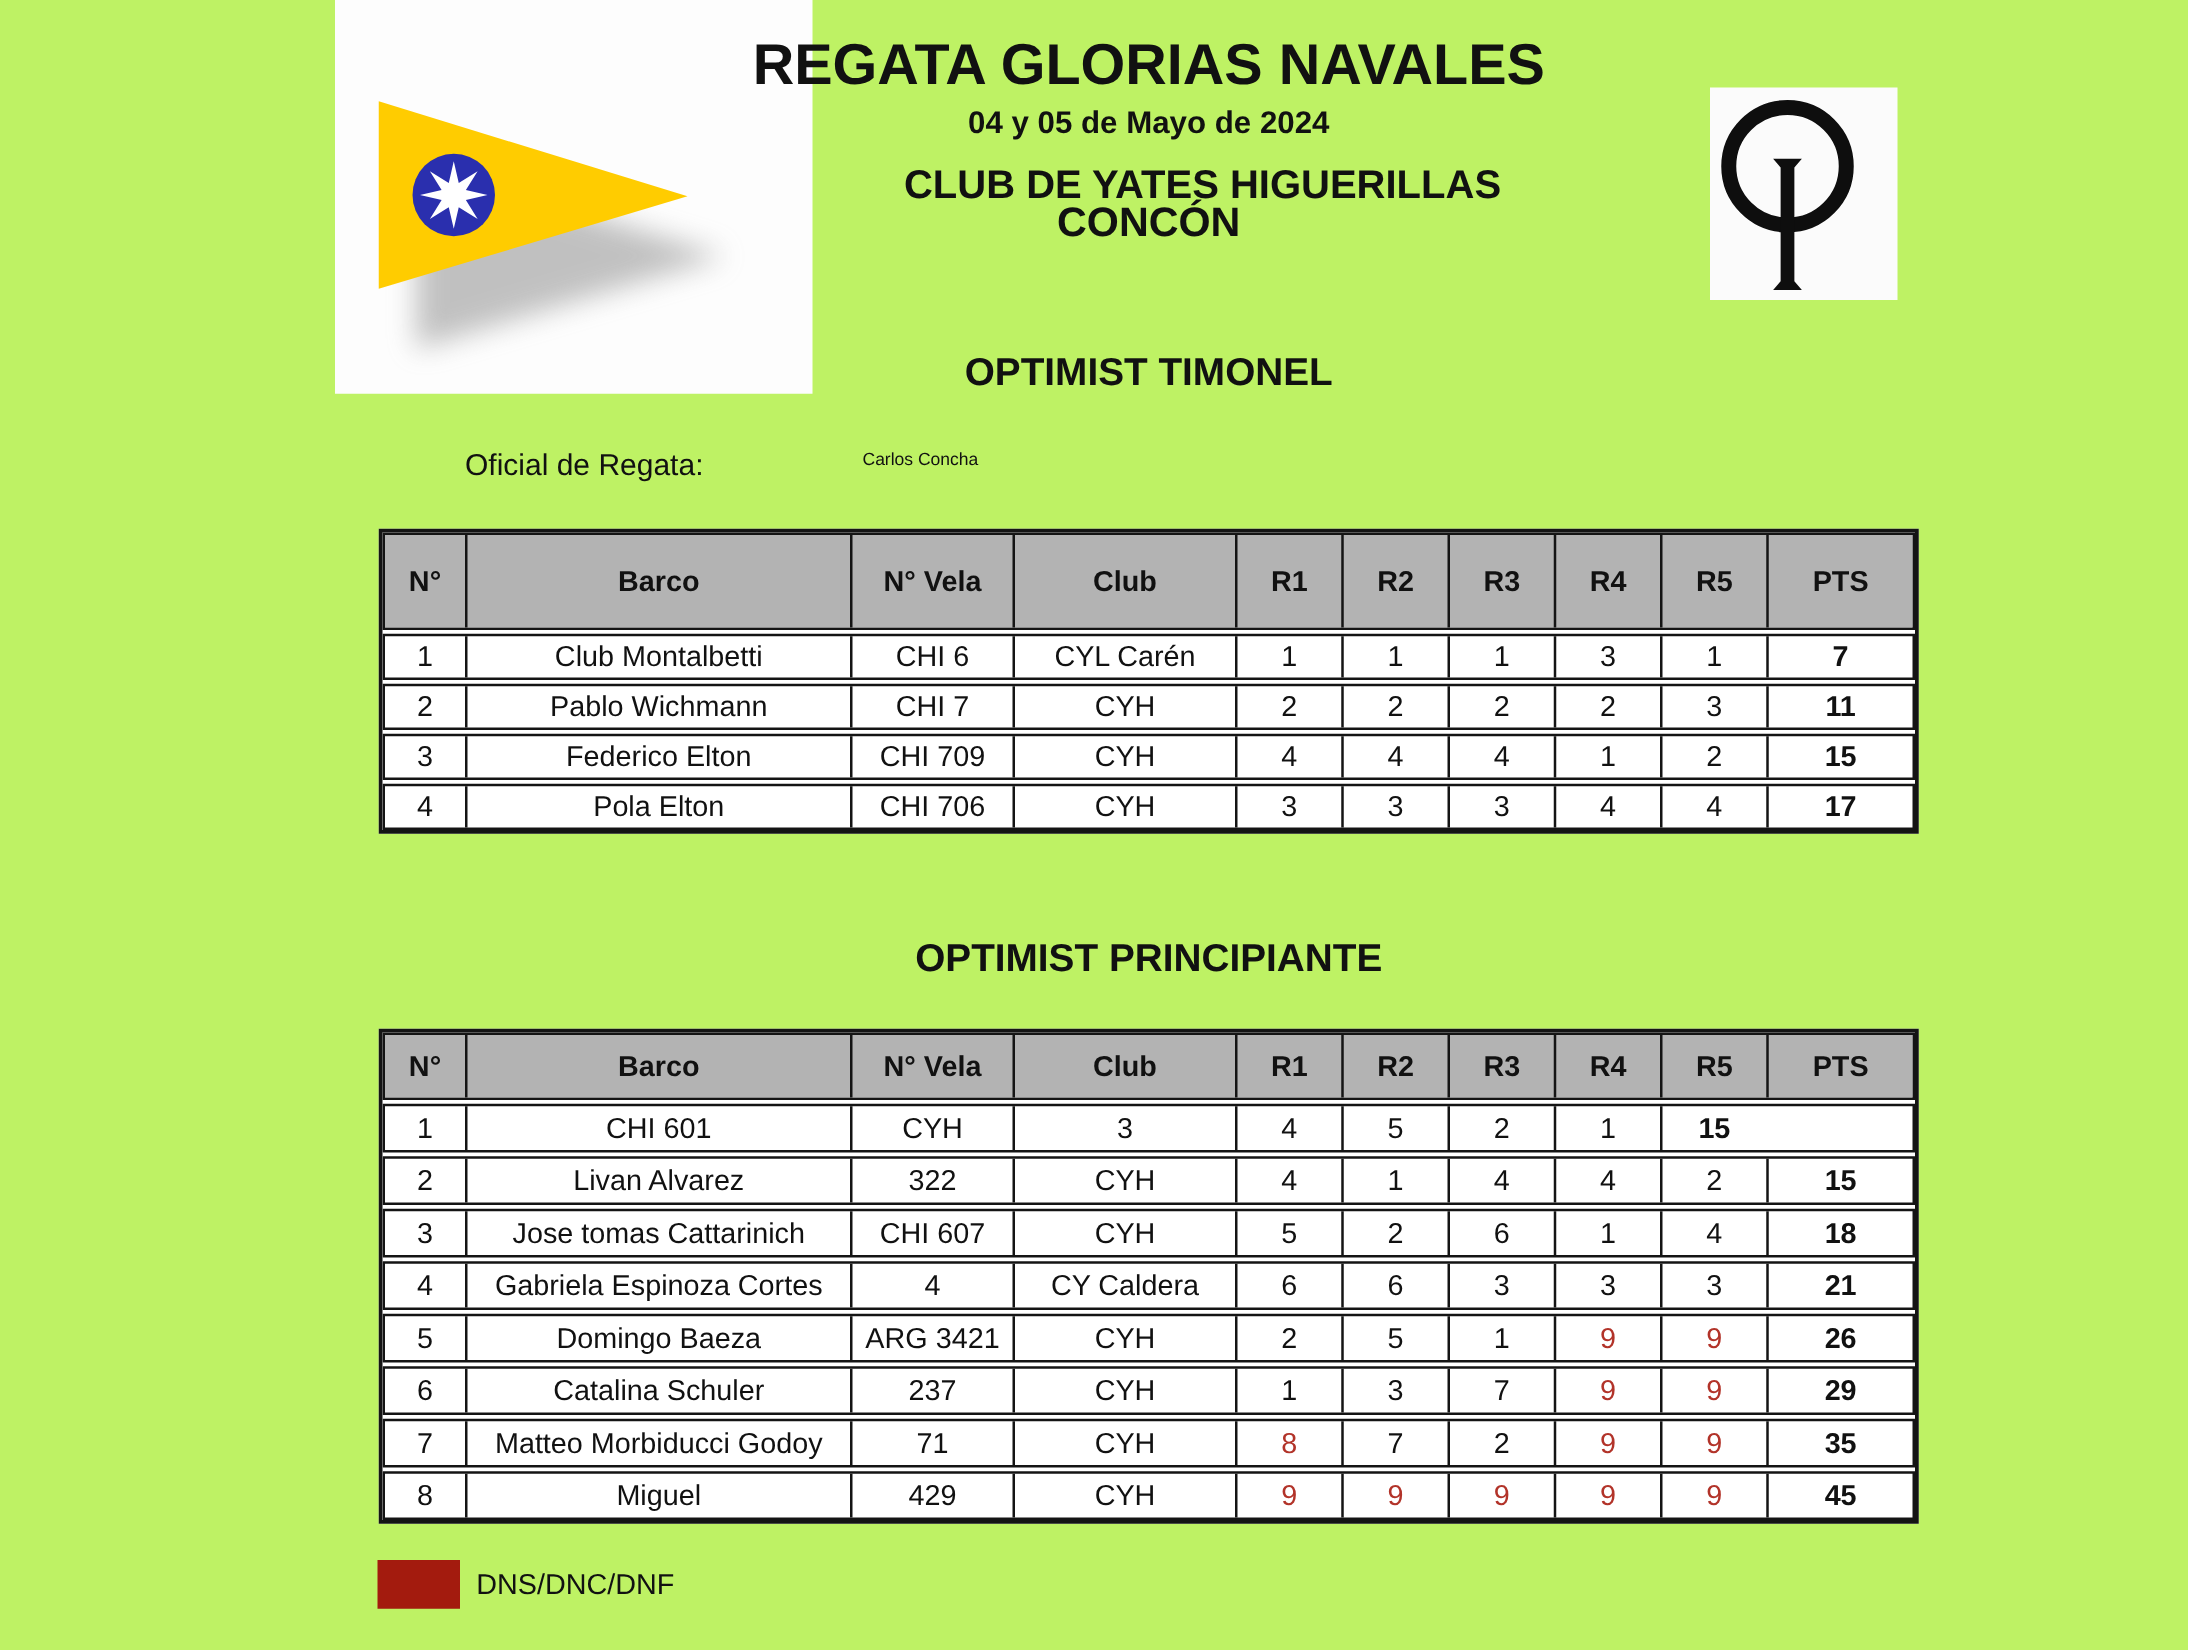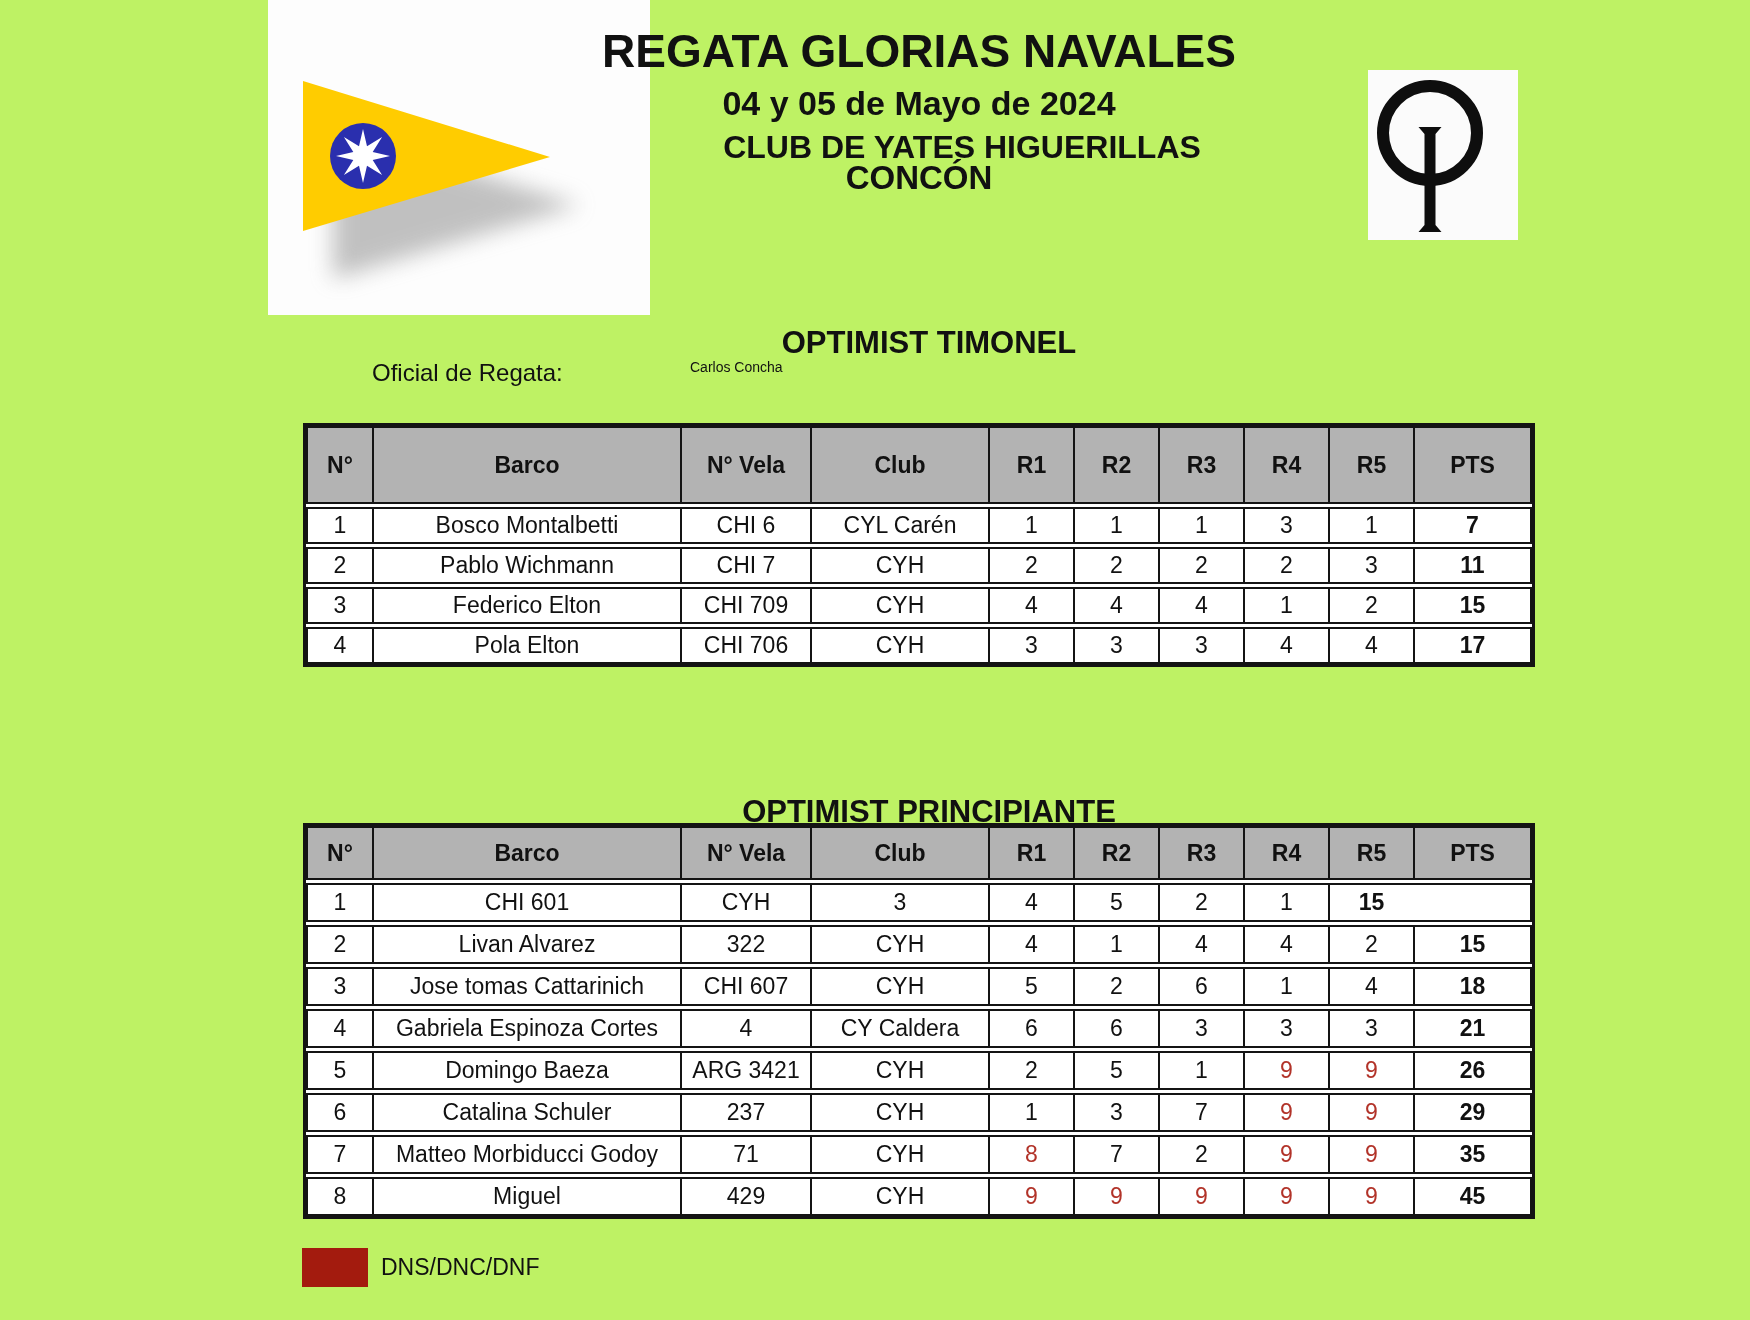--- a/index.html
+++ b/index.html
@@ -8,24 +8,24 @@
     position:relative; width:1750px; height:1320px;
     background:#bef264; overflow:hidden;
     font-family:"Liberation Sans", sans-serif; color:#111;
   }
   
   .burgee { position:absolute; left:268px; top:0; width:382px; height:315px; background:#fdfdfd; }
   .insignia { position:absolute; left:1368px; top:70px; width:150px; height:170px; background:#fbfbfb; }
   
   .hline { position:absolute; left:303px; width:1232px; text-align:center; font-weight:bold; white-space:nowrap; }
   .hl1 { top:24px;  font-size:46px; }
-  .hl2 { top:84px;  font-size:34px; }
+  .hl2 { top:84px;  font-size:25px; }
   .hl3 { top:129px; font-size:32px;margin-left:43px; }
   .hl4 { top:159px; font-size:33px; }
-  .sec-title { position:absolute; left:313px; width:1232px; text-align:center; font-weight:bold; font-size:31px;margin-top:45px; }
+  .sec-title { position:absolute; left:303px; width:1232px; text-align:center; font-weight:bold; font-size:31px; }
   .st1 { top:280px; }
   .st2 { top:749px; }
   .off-label { position:absolute; left:372px; top:359px; font-size:24px; }
   .off-name  { position:absolute; left:690px; top:359px; font-size:14px; }
   
   .tbl { position:absolute; left:303px; width:1232px; border:3px solid #141414; background:#fff; }
   .tbl1 { top:423px; }
   .tbl2 { top:823px; }
   .trow { display:grid; grid-template-columns:64px 308px 130px 178px 85px 85px 85px 85px 85px 1fr; border:2px solid #141414; background:#fff; }
   .trow + .trow { margin-top:3px; }
@@ -85,21 +85,21 @@
       <div class="h">Club</div>
       <div class="h">R1</div>
       <div class="h">R2</div>
       <div class="h">R3</div>
       <div class="h">R4</div>
       <div class="h">R5</div>
       <div class="h">PTS</div>
     </div>
     <div class="trow">
       <div>1</div>
-      <div>Bosco Montalbetti</div>
+      <div>Club Montalbetti</div>
       <div>CHI 6</div>
       <div>CYL Carén</div>
       <div>1</div>
       <div>1</div>
       <div>1</div>
       <div>3</div>
       <div>1</div>
       <div class="b">7</div>
     </div>
     <div class="trow">

